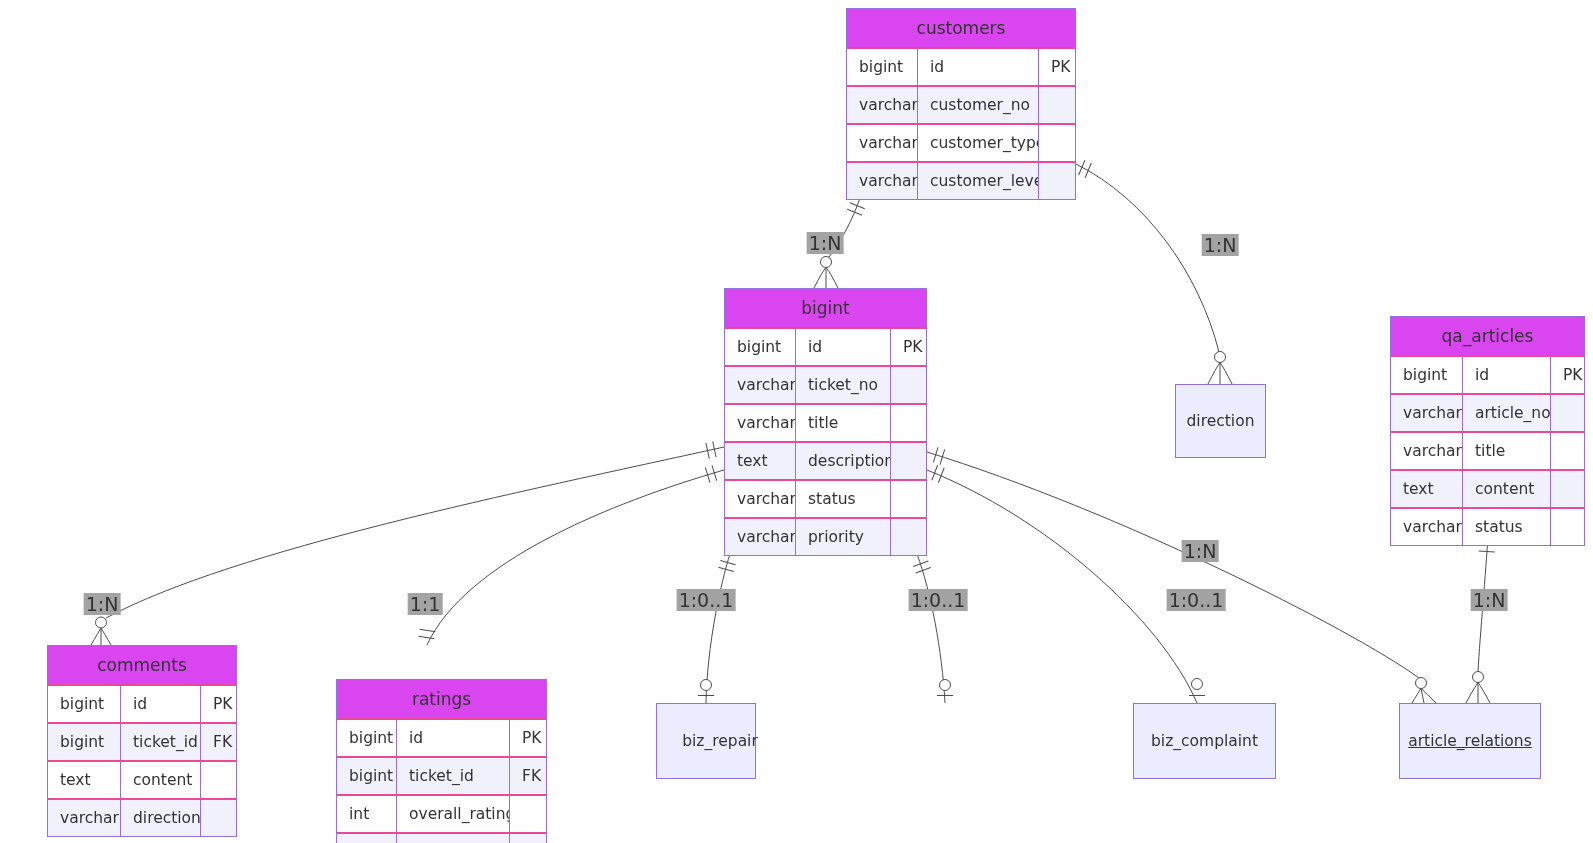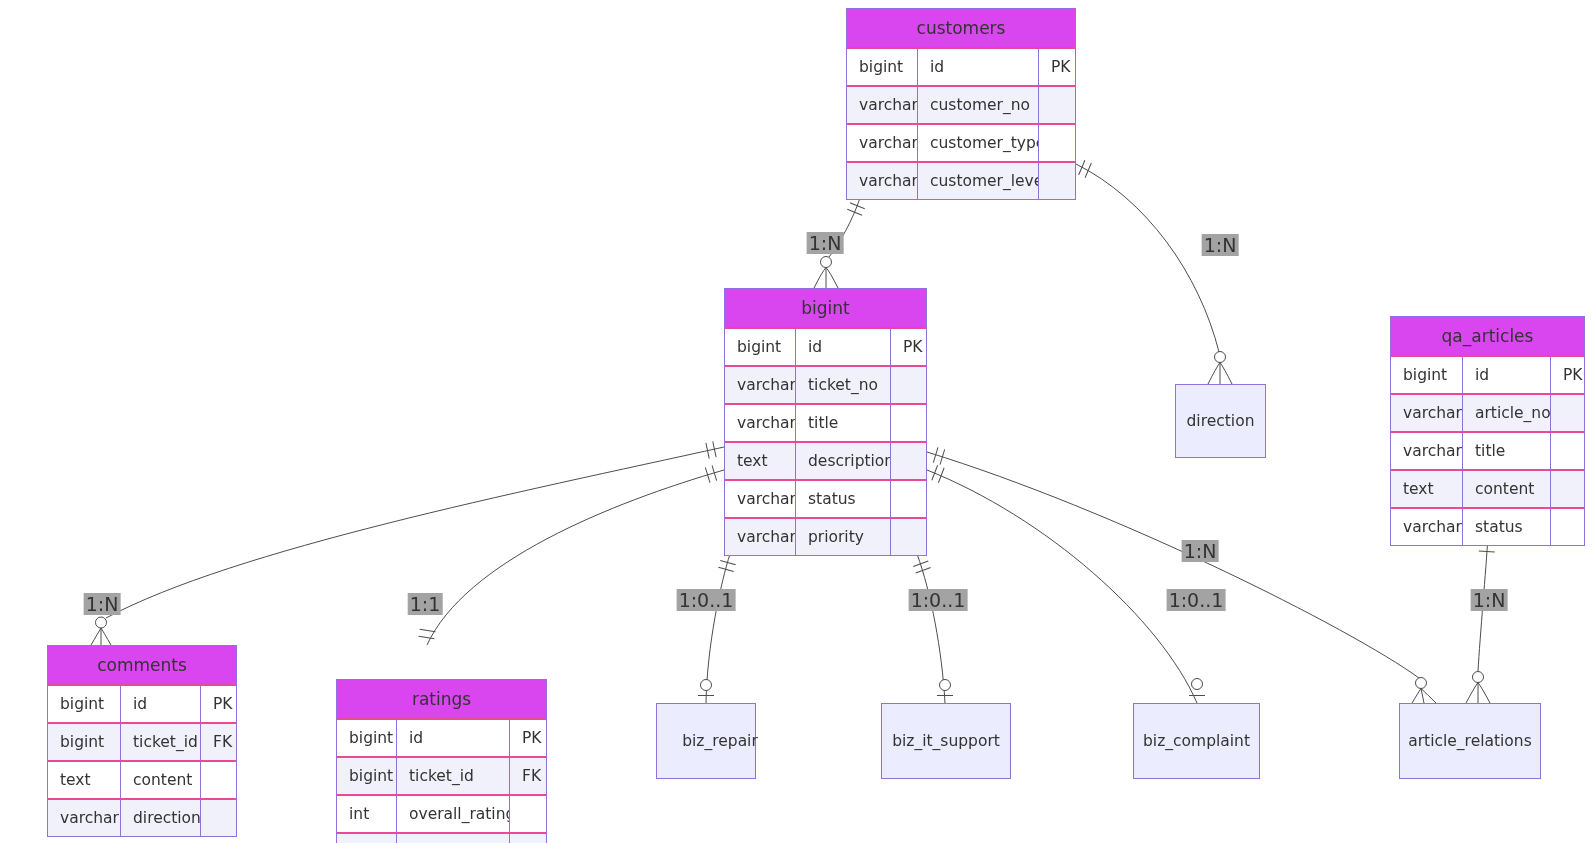--- a/index.html
+++ b/index.html
@@ -250,29 +250,26 @@
   </div>
 
   <div class="leaf" style="left:1175px;top:384px;width:91px;height:74px;">
     <span>direction</span>
   </div>
 
   <div class="leaf" style="left:656px;top:703px;width:100px;height:76px;padding-left:28px;">
     <span>biz_repair</span>
   </div>
 
-  <div class="leaf" style="left:881px;top:703px;width:130px;height:76px;">
-    <span>biz_it_support</span>
-  </div>
-
-  <div class="leaf" style="left:1133px;top:703px;width:127px;height:76px;">
+
+  <div class="leaf" style="left:1133px;top:703px;width:143px;height:76px;">
     <span>biz_complaint</span>
   </div>
 
-  <div class="leaf" style="left:1399px;top:703px;width:142px;height:76px;">
+  <div class="leaf" style="left:1399px;top:703px;width:142px;height:76px;text-decoration:underline;">
     <span>article_relations</span>
   </div>
 
   <div class="elabel" style="left:825px;top:243px;">1:N</div>
   <div class="elabel" style="left:1220px;top:245px;">1:N</div>
   <div class="elabel" style="left:102px;top:604px;">1:N</div>
   <div class="elabel" style="left:425px;top:604px;">1:1</div>
   <div class="elabel" style="left:706px;top:600px;">1:0..1</div>
   <div class="elabel" style="left:938px;top:600px;">1:0..1</div>
   <div class="elabel" style="left:1196px;top:600px;">1:0..1</div>

